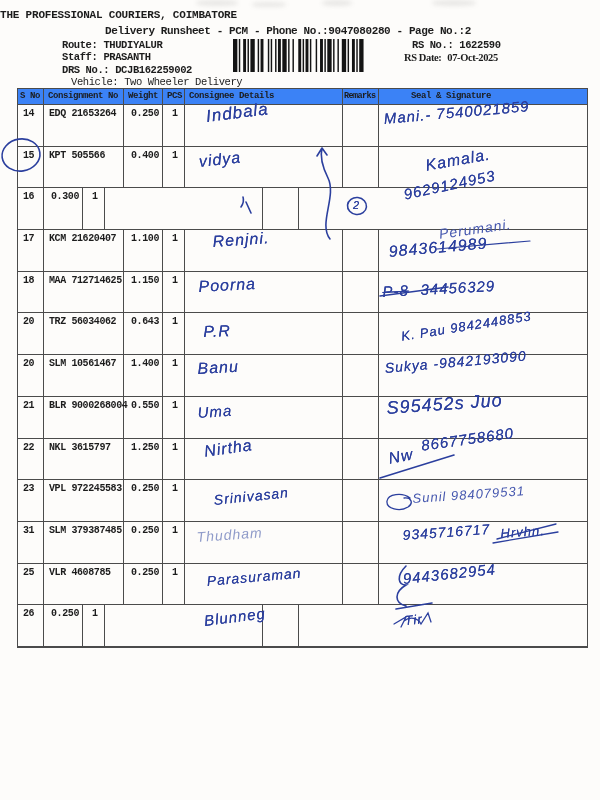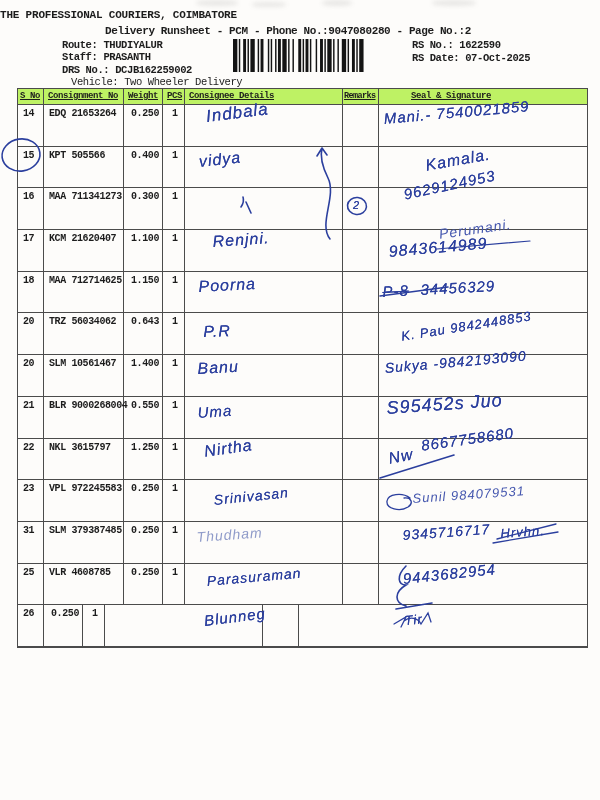--- a/index.html
+++ b/index.html
@@ -9,21 +9,21 @@
   
   .smudge{position:absolute;background:rgba(90,90,90,.12);filter:blur(2px);border-radius:40%;}
   
   .title{top:9px;left:0;width:600px;font-weight:bold;font-size:11px;letter-spacing:-.2px;}
   .subtitle{top:25px;left:8px;width:560px;text-align:center;font-weight:bold;font-size:11px;letter-spacing:-.4px;}
   .metaline{font-size:10.5px;font-weight:bold;letter-spacing:-.4px;white-space:nowrap;padding-left:44px;}
   .metaline .lbl{margin-right:6px;}
   
   .tbl{left:17px;top:88px;width:571px;height:560px;border:1px solid #4b4b4b;border-bottom-width:2px;
        display:flex;flex-direction:column;box-sizing:border-box;}
-  .thead{display:flex;height:15px;flex:none;background:#bef264;text-decoration:underline;}
+  .thead{display:flex;height:15px;flex:none;background:#3b82f6;}
   .tr{display:flex;flex:1;border-top:1px solid #4b4b4b;}
   .td,.th{box-sizing:border-box;border-right:1px solid #4b4b4b;overflow:visible;white-space:nowrap;}
   .td:last-child,.th:last-child{border-right:none;}
   .c0{width:26px;} .c1{width:80px;} .c2{width:39px;} .c3{width:22px;} .c4{width:158px;} .c5{width:36px;} .c6{width:209px;flex:1;}
   .th{font-size:9px;font-weight:bold;padding:2px 0 0 4px;letter-spacing:-.4px;}
   .th.c0{padding-left:2px;} .th.c5{font-size:8.5px;padding-left:1px;letter-spacing:-.6px;}
   .th.c6{padding-left:32px;}
   .td{font-size:10px;font-weight:bold;padding:3px 0 0 5px;letter-spacing:-.4px;}
   .td.c0{padding-left:5px;} .td.c2{padding-left:7px;} .td.c3{padding-left:9px;}
   
@@ -88,21 +88,21 @@
       <rect x="79" y="0" width="1" height="33" fill="#141414"></rect>
       <rect x="82" y="0" width="2" height="33" fill="#141414"></rect>
       <rect x="85" y="0" width="1" height="33" fill="#141414"></rect>
       <rect x="87" y="0" width="3" height="33" fill="#141414"></rect>
     </svg>
 </div>
 
 <div class="abs metaline" style="left:368px;top:39px;">
   <span class="lbl">RS No.:</span><span>1622590</span>
 </div>
-<div class="abs metaline" style="left:368px;top:52px;">
+<div class="abs metaline" style="left:360px;top:52px;font-family:Liberation Serif, serif;">
   <span class="lbl">RS Date:</span><span>07-Oct-2025</span>
 </div>
 
 <div class="abs tbl">
   <div class="thead">
     <div class="th c0">S No</div>
     <div class="th c1">Consignment No</div>
     <div class="th c2">Weight</div>
     <div class="th c3">PCS</div>
     <div class="th c4">Consignee Details</div>
@@ -123,21 +123,20 @@
         <div class="td c0">15</div>
         <div class="td c1">KPT 505566</div>
         <div class="td c2">0.400</div>
         <div class="td c3">1</div>
         <div class="td c4"></div>
         <div class="td c5"></div>
         <div class="td c6"></div>
       </div>
       <div class="tr">
         <div class="td c0">16</div>
-        <div class="td c1">MAA 711341273</div>
         <div class="td c2">0.300</div>
         <div class="td c3">1</div>
         <div class="td c4"></div>
         <div class="td c5"></div>
         <div class="td c6"></div>
       </div>
       <div class="tr">
         <div class="td c0">17</div>
         <div class="td c1">KCM 21620407</div>
         <div class="td c2">1.100</div>

